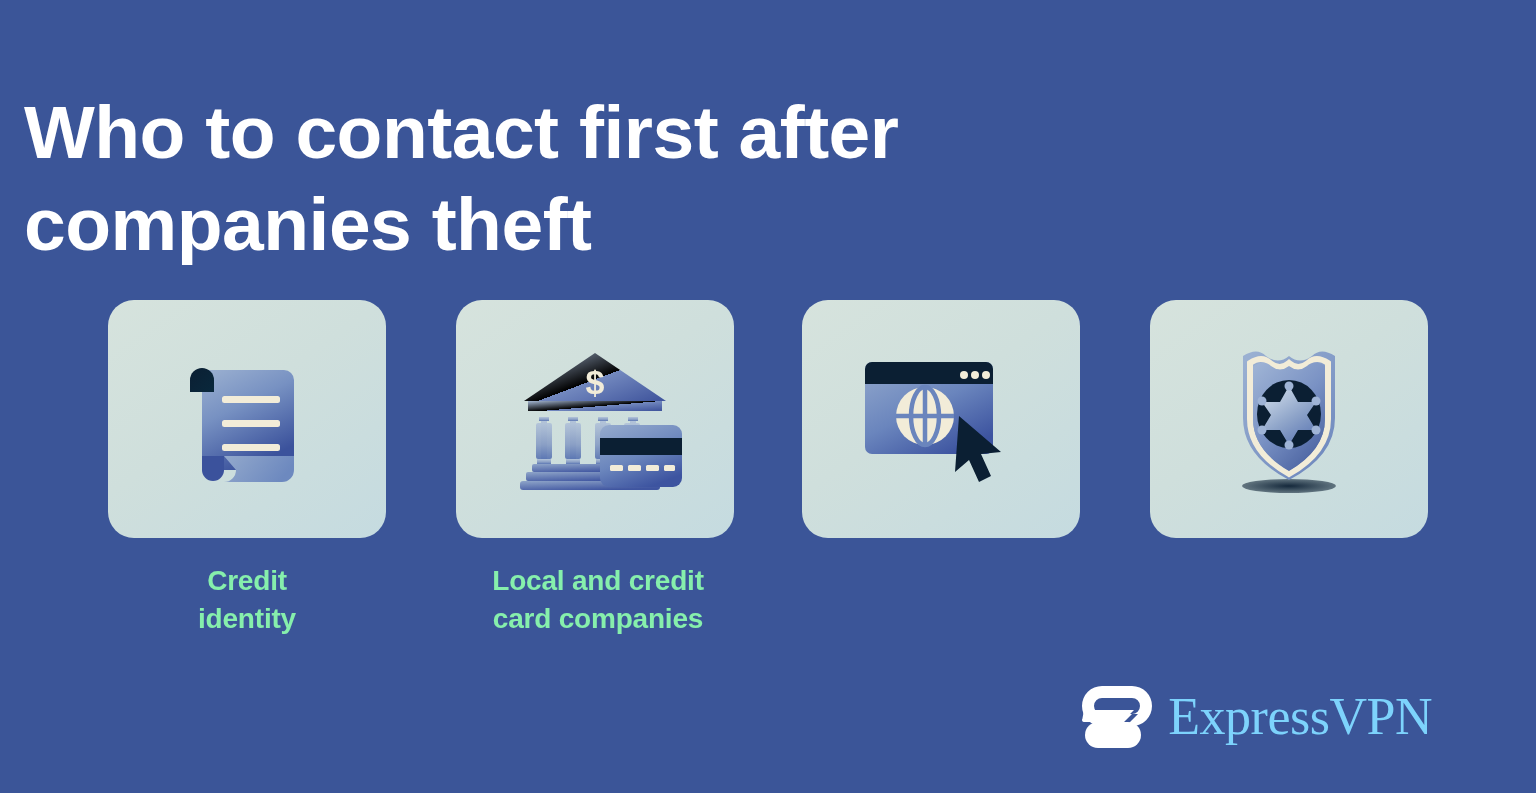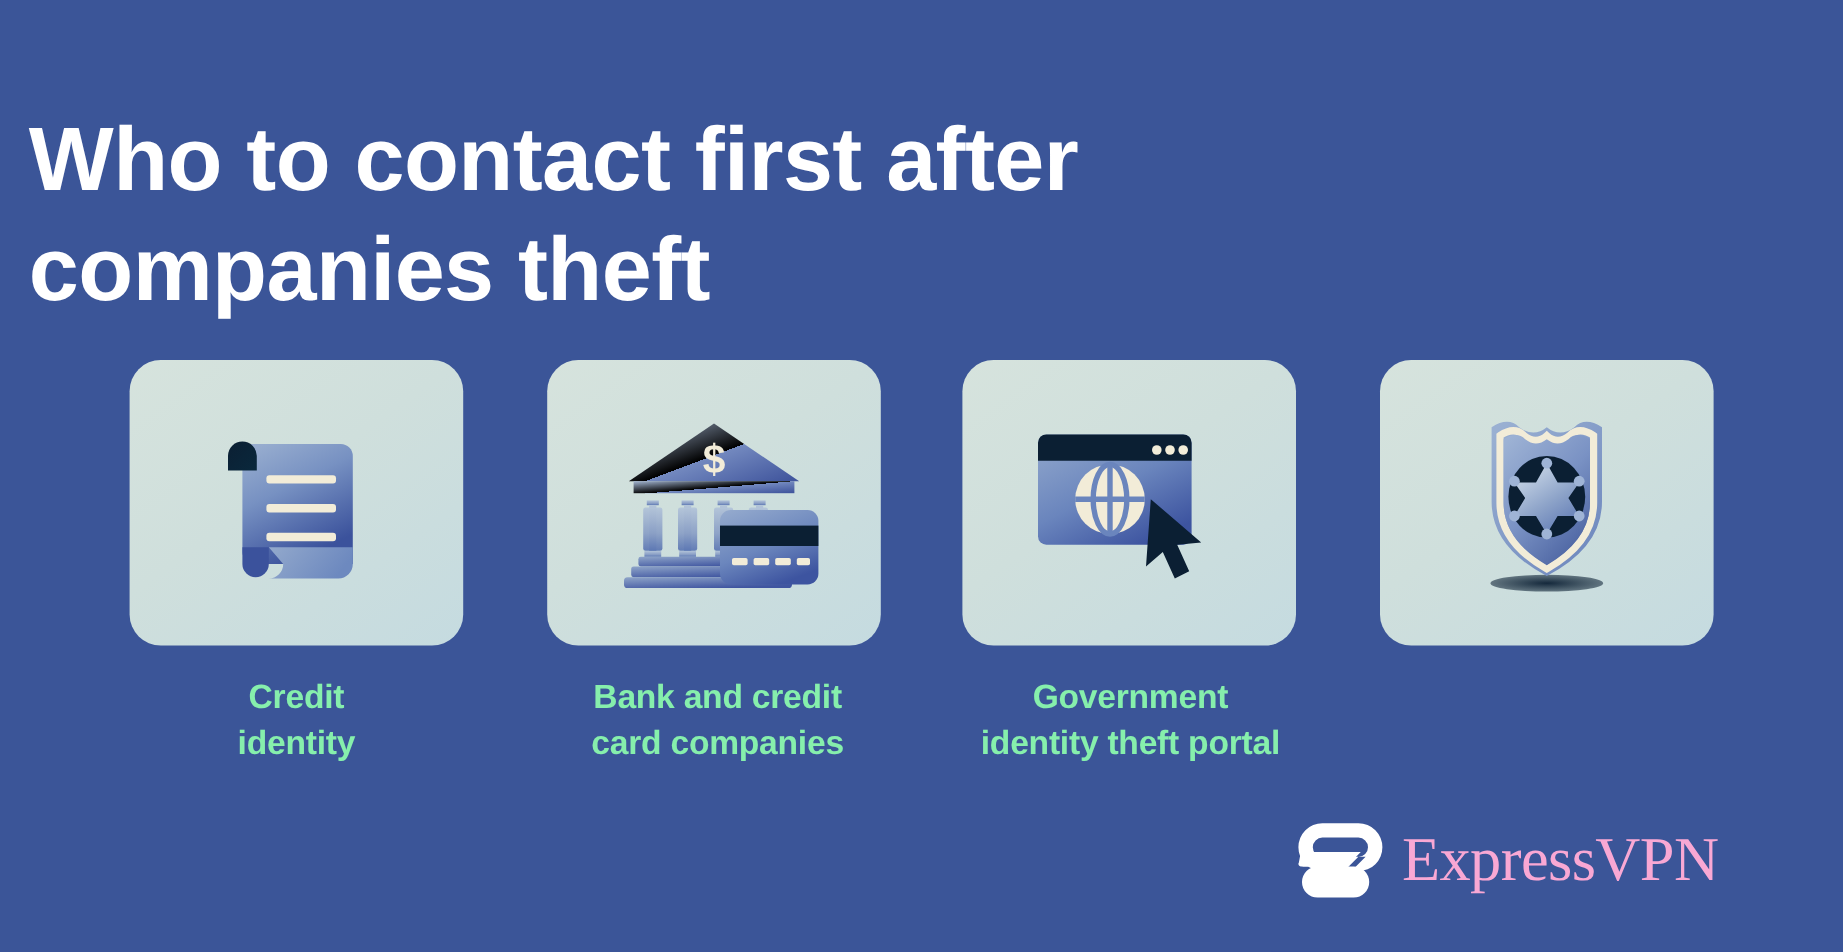--- a/index.html
+++ b/index.html
@@ -104,21 +104,21 @@
   .logo {
     position:absolute;
     right:104px;
     bottom:43px;
     display:flex;
     align-items:center;
     gap:14px;
   }
   .logo-mark { width:78px; height:66px; display:block; }
   .logo-text {
-    color:#f9a8d4;
+    color:#7dd3fc;
     font-family:"Liberation Serif", "DejaVu Serif", serif;
     font-size:52px;
     font-weight:400;
     letter-spacing:-0.5px;
     line-height:1;
     white-space:nowrap;
   }
 </style>
 </head>
 <body>
@@ -332,26 +332,22 @@
     </div>
 
   </div>
 
   <div class="labels">
     <div class="label l0">
       <span>Credit</span><br>
       <span>identity</span>
     </div>
     <div class="label l1">
-      <span>Bank and credit</span><br>
+      <span>Local and credit</span><br>
       <span>card companies</span>
-    </div>
-    <div class="label l2">
-      <span>Government</span><br>
-      <span>identity theft portal</span>
     </div>
   </div>
 
   <div class="logo">
     <svg class="logo-mark" viewBox="0 0 78 66" aria-hidden="true">
       <path d="M26 2 h30 a20 20 0 0 1 0 40 h-6 l12 -12 h-6 a8 8 0 0 0 0 -16 h-30 a8 8 0 0 0 0 16 h30 l-12 12 h-18 a20 20 0 0 1 0 -40 z" fill="#ffffff"></path>
       <path d="M10 26 h48 l-12 12 h-36 a2 2 0 0 1 -1.6 -3.2 z" fill="#ffffff"></path>
       <path d="M22 38 h30 a13 13 0 0 1 0 26 h-30 a13 13 0 0 1 0 -26 z" fill="#ffffff"></path>
       <path d="M8 26 l10 0 l-4 12 l-6 0 a2 2 0 0 1 -1.6 -3.2 z" fill="#ffffff"></path>
     </svg>

